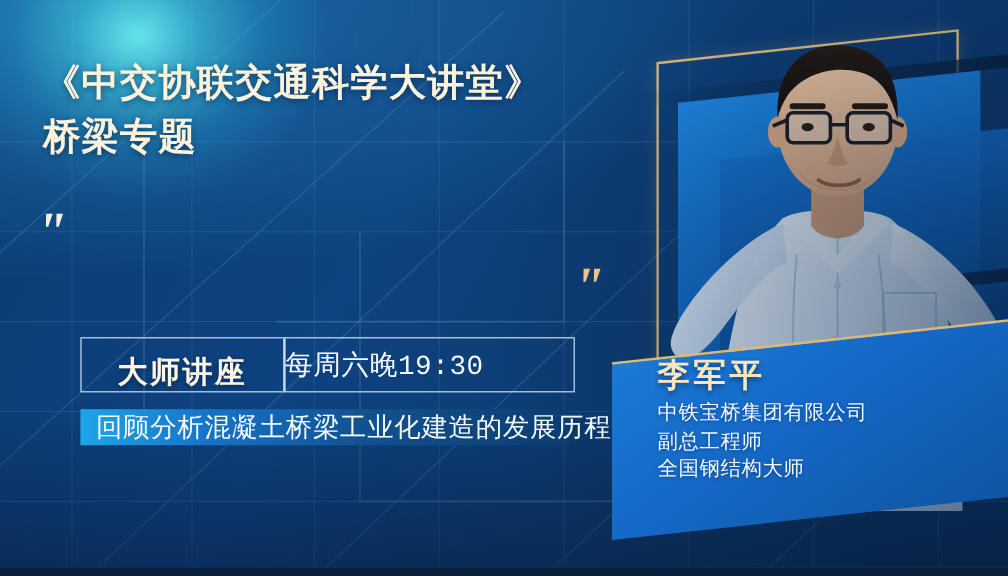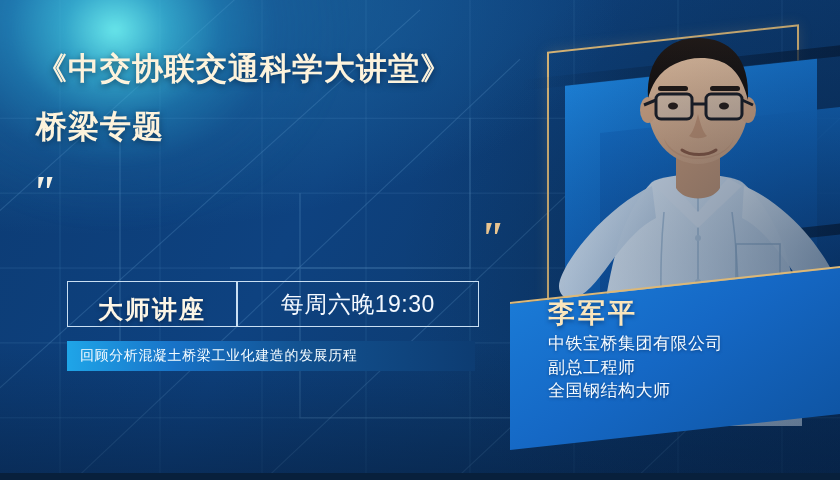--- a/index.html
+++ b/index.html
@@ -91,21 +91,21 @@
   .title-block {
     position:absolute; left:36px; top:48px;
     width:470px;
   }
   .title-line {
     font-size:31px; font-weight:bold; letter-spacing:1px;
     color:#fdf3dc; line-height:1.33;
     text-shadow: 0 2px 6px rgba(2,20,45,.55);
     white-space:nowrap;
   }
-  .title-line.l2 { margin-top:17px; }
+  .title-line.l2 { margin-top:4px; }
 
   .quote-block {
     position:absolute; left:26px; top:168px;
     width:500px;
   }
   .qmark {
     position:absolute;
     font-family:"Liberation Serif", serif;
     font-weight:bold;
     font-style:italic;
@@ -133,35 +133,36 @@
   }
   .info-left {
     width:168px; text-align:center;
     font-size:25px; font-weight:bold; color:#fdf6e6;
     letter-spacing:2px;
     text-shadow:0 2px 4px rgba(2,20,45,.5);
     margin-top:11px;
   }
   .info-sep { width:1.6px; height:100%; background:#c9dff3; }
   .info-right {
-    flex:1; text-align:center;
+    flex:1; 
     font-size:23px; color:#f4f9ff;
     letter-spacing:.5px;
+    font-family:Liberation Mono, monospace;
   }
 
   
   .desc-bar {
     position:absolute; left:67px; top:341px;
     width:408px; height:30px;
     background: linear-gradient(90deg,#1fa5e8 0%, #1873c8 26%, #12518f 58%, #0d3c72 100%);
     display:flex; align-items:center;
   }
   .desc-text {
     padding-left:13px;
-    font-size:14px; color:#f3fbff; letter-spacing:.6px;
+    font-size:22px; color:#f3fbff; letter-spacing:.6px;
     white-space:nowrap;
   }
 
   
   .speaker-card {
     position:absolute;
     left:510px; top:284px;
     width:330px; height:146px;
     background: linear-gradient(150deg,#1a7ad6 0%, #1568c5 46%, #0f55a4 100%);
     transform: skewY(-6.2deg);

